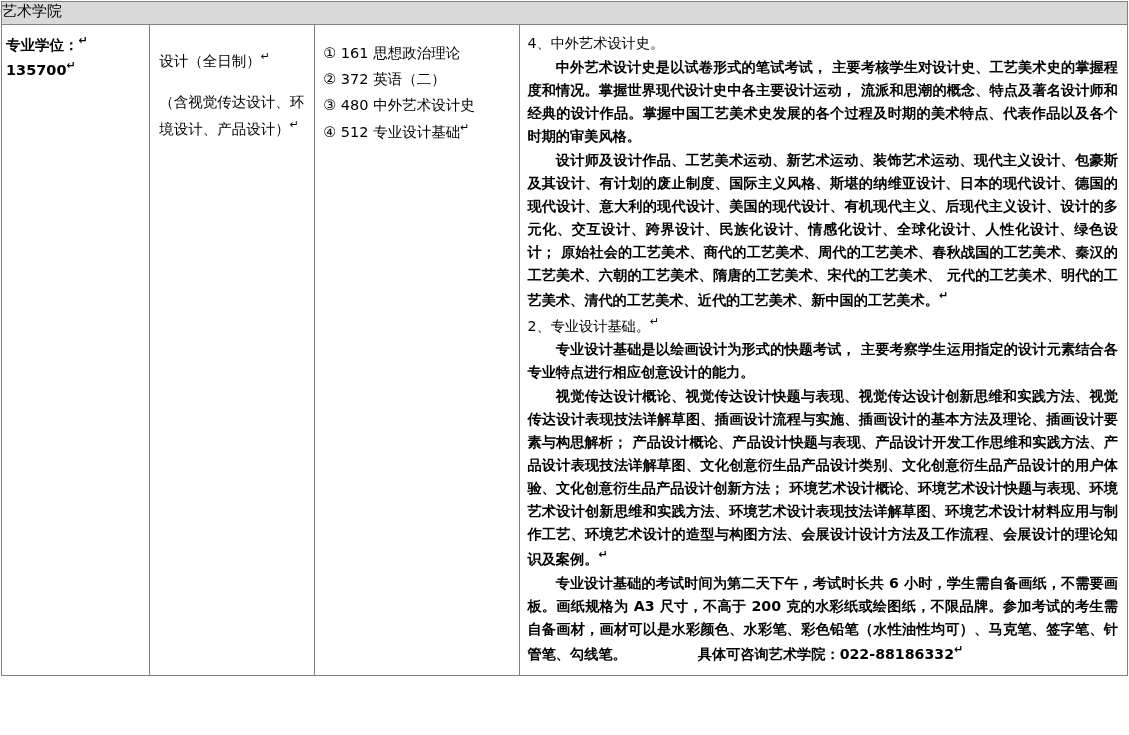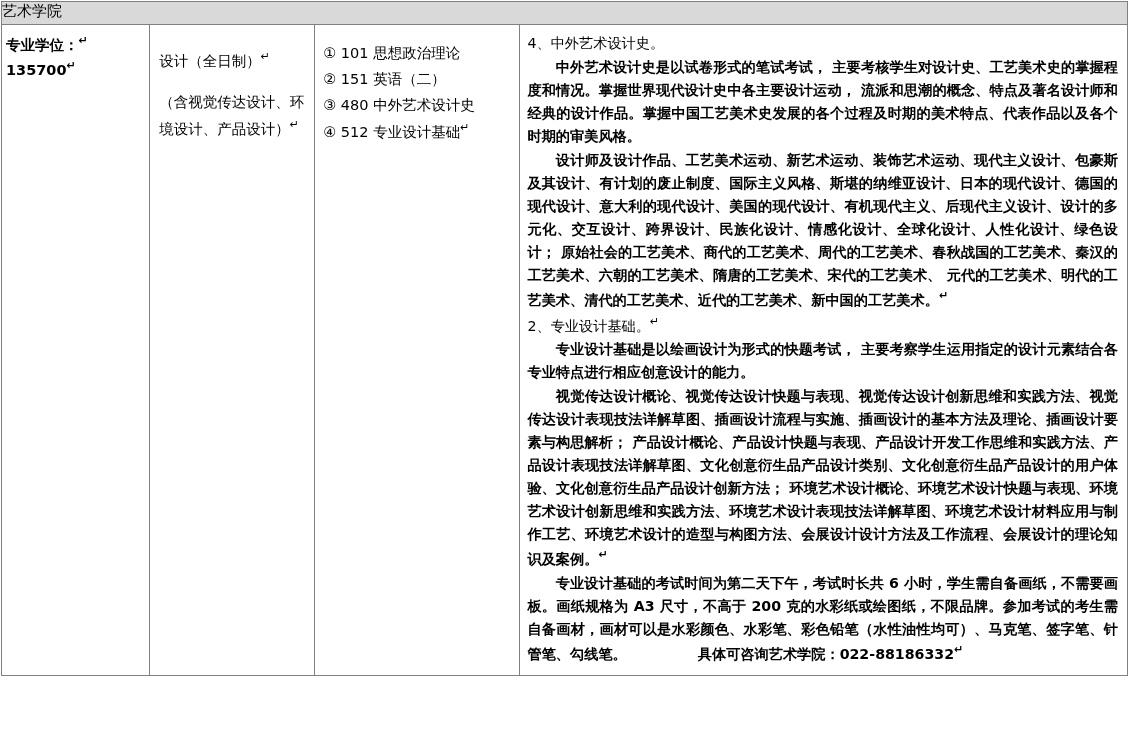--- a/index.html
+++ b/index.html
@@ -114,22 +114,22 @@
     </td>
     <td>
       <div class="cell-major">
         <div><span>设计（全日制）</span><span class="mark">↵</span></div>
         <div class="major-gap"></div>
         <div><span>（含视觉传达设计、环境设计、产品设计）</span><span class="mark">↵</span></div>
       </div>
     </td>
     <td>
       <div class="cell-subject">
-        <div class="subject-line">① 101 思想政治理论</div>
-        <div class="subject-line">② 151 英语（二）</div>
+        <div class="subject-line">① 161 思想政治理论</div>
+        <div class="subject-line">② 372 英语（二）</div>
         <div class="subject-line">③ 480 中外艺术设计史</div>
         <div class="subject-line"><span>④ 512 专业设计基础</span><span class="mark">↵</span></div>
       </div>
     </td>
     <td>
       <div class="points-cell">
         <p>4、中外艺术设计史。</p>
         <p class="indent2">中外艺术设计史是以试卷形式的笔试考试， 主要考核学生对设计史、工艺美术史的掌握程度和情况。掌握世界现代设计史中各主要设计运动， 流派和思潮的概念、特点及著名设计师和经典的设计作品。掌握中国工艺美术史发展的各个过程及时期的美术特点、代表作品以及各个时期的审美风格。</p>
         <p class="indent2"><span>设计师及设计作品、工艺美术运动、新艺术运动、装饰艺术运动、现代主义设计、包豪斯及其设计、有计划的废止制度、国际主义风格、斯堪的纳维亚设计、日本的现代设计、德国的现代设计、意大利的现代设计、美国的现代设计、有机现代主义、后现代主义设计、设计的多元化、交互设计、跨界设计、民族化设计、情感化设计、全球化设计、人性化设计、绿色设计； 原始社会的工艺美术、商代的工艺美术、周代的工艺美术、春秋战国的工艺美术、秦汉的工艺美术、六朝的工艺美术、隋唐的工艺美术、宋代的工艺美术、 元代的工艺美术、明代的工艺美术、清代的工艺美术、近代的工艺美术、新中国的工艺美术。</span><span class="mark">↵</span></p>
         <p><span>2、专业设计基础。</span><span class="mark">↵</span></p>

